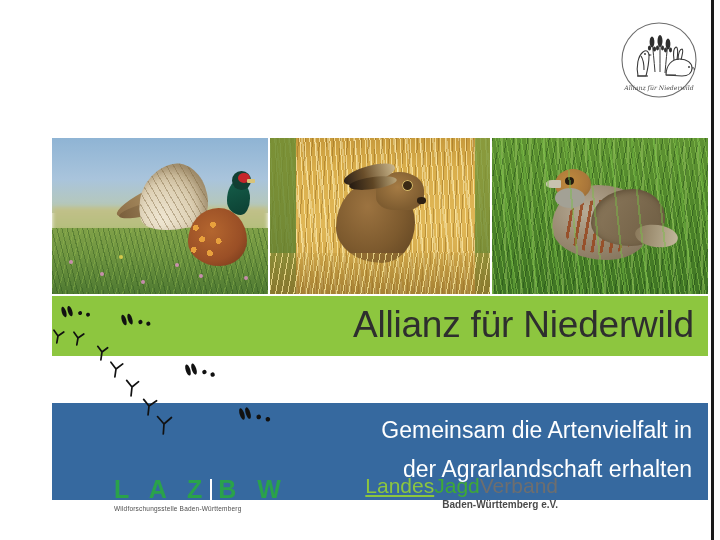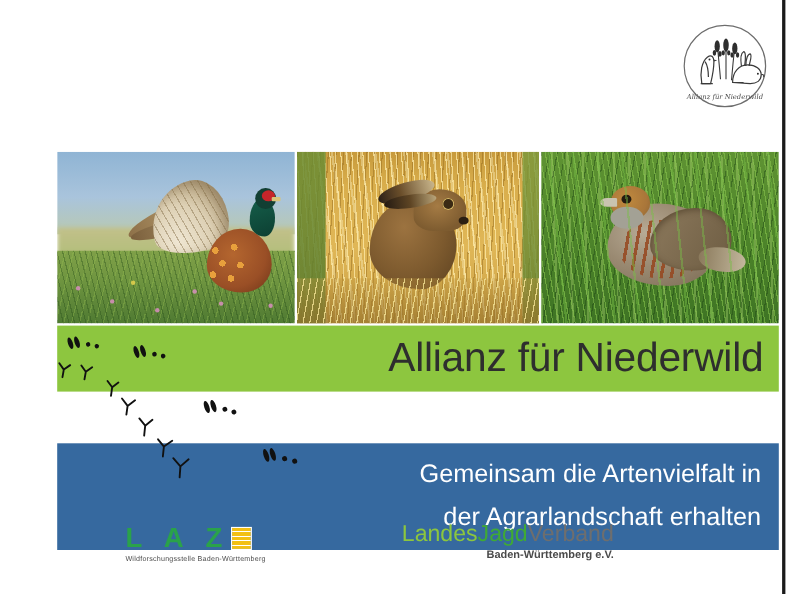--- a/index.html
+++ b/index.html
@@ -401,21 +401,21 @@
     position: absolute;
     right: 18px;
     top: 474px;
     text-align: right;
   }
   .ljv .main {
     font-size: 21px;
     line-height: 23px;
     white-space: nowrap;
   }
-  .ljv .w-landes  { color:#8cc63e; }
+  .ljv .w-landes  { color:#8cc63e;text-decoration:underline; }
   .ljv .w-jagd    { color:#3faa35; font-weight:normal; }
   .ljv .w-verband { color:#6e6e6e;margin-top:40px; }
   .ljv .sub {
     font-size: 10px;
     font-weight: bold;
     color: #4a4a4a;
     margin-top: 2px;
     white-space: nowrap;
   }
 </style>
@@ -590,20 +590,21 @@
           <circle cx="23" cy="13" r="2.3"></circle>
         </g>
       </g>
     </svg>
   </div>
 
   <div class="lazbw">
     <div class="letters">
       <span>L A Z</span>
       <span class="bars"></span>
+      <span>B W</span>
     </div>
     <div class="sub">Wildforschungsstelle Baden-Württemberg</div>
   </div>
 
   <div class="ljv">
     <div class="main"><span class="w-landes">Landes</span><span class="w-jagd">Jagd</span><span class="w-verband">Verband</span></div>
     <div class="sub">Baden-Württemberg e.V.</div>
   </div>
 
 </div>

